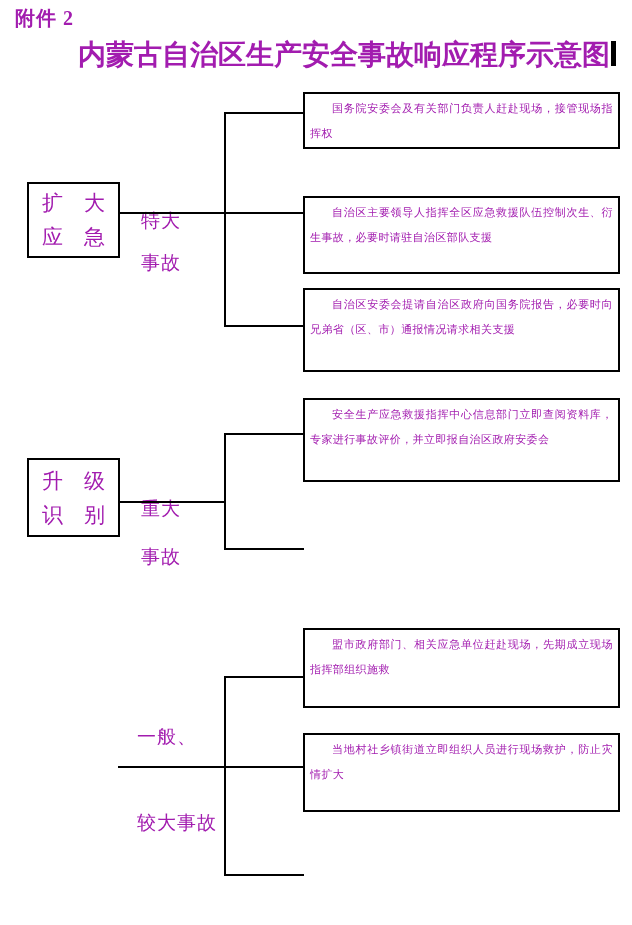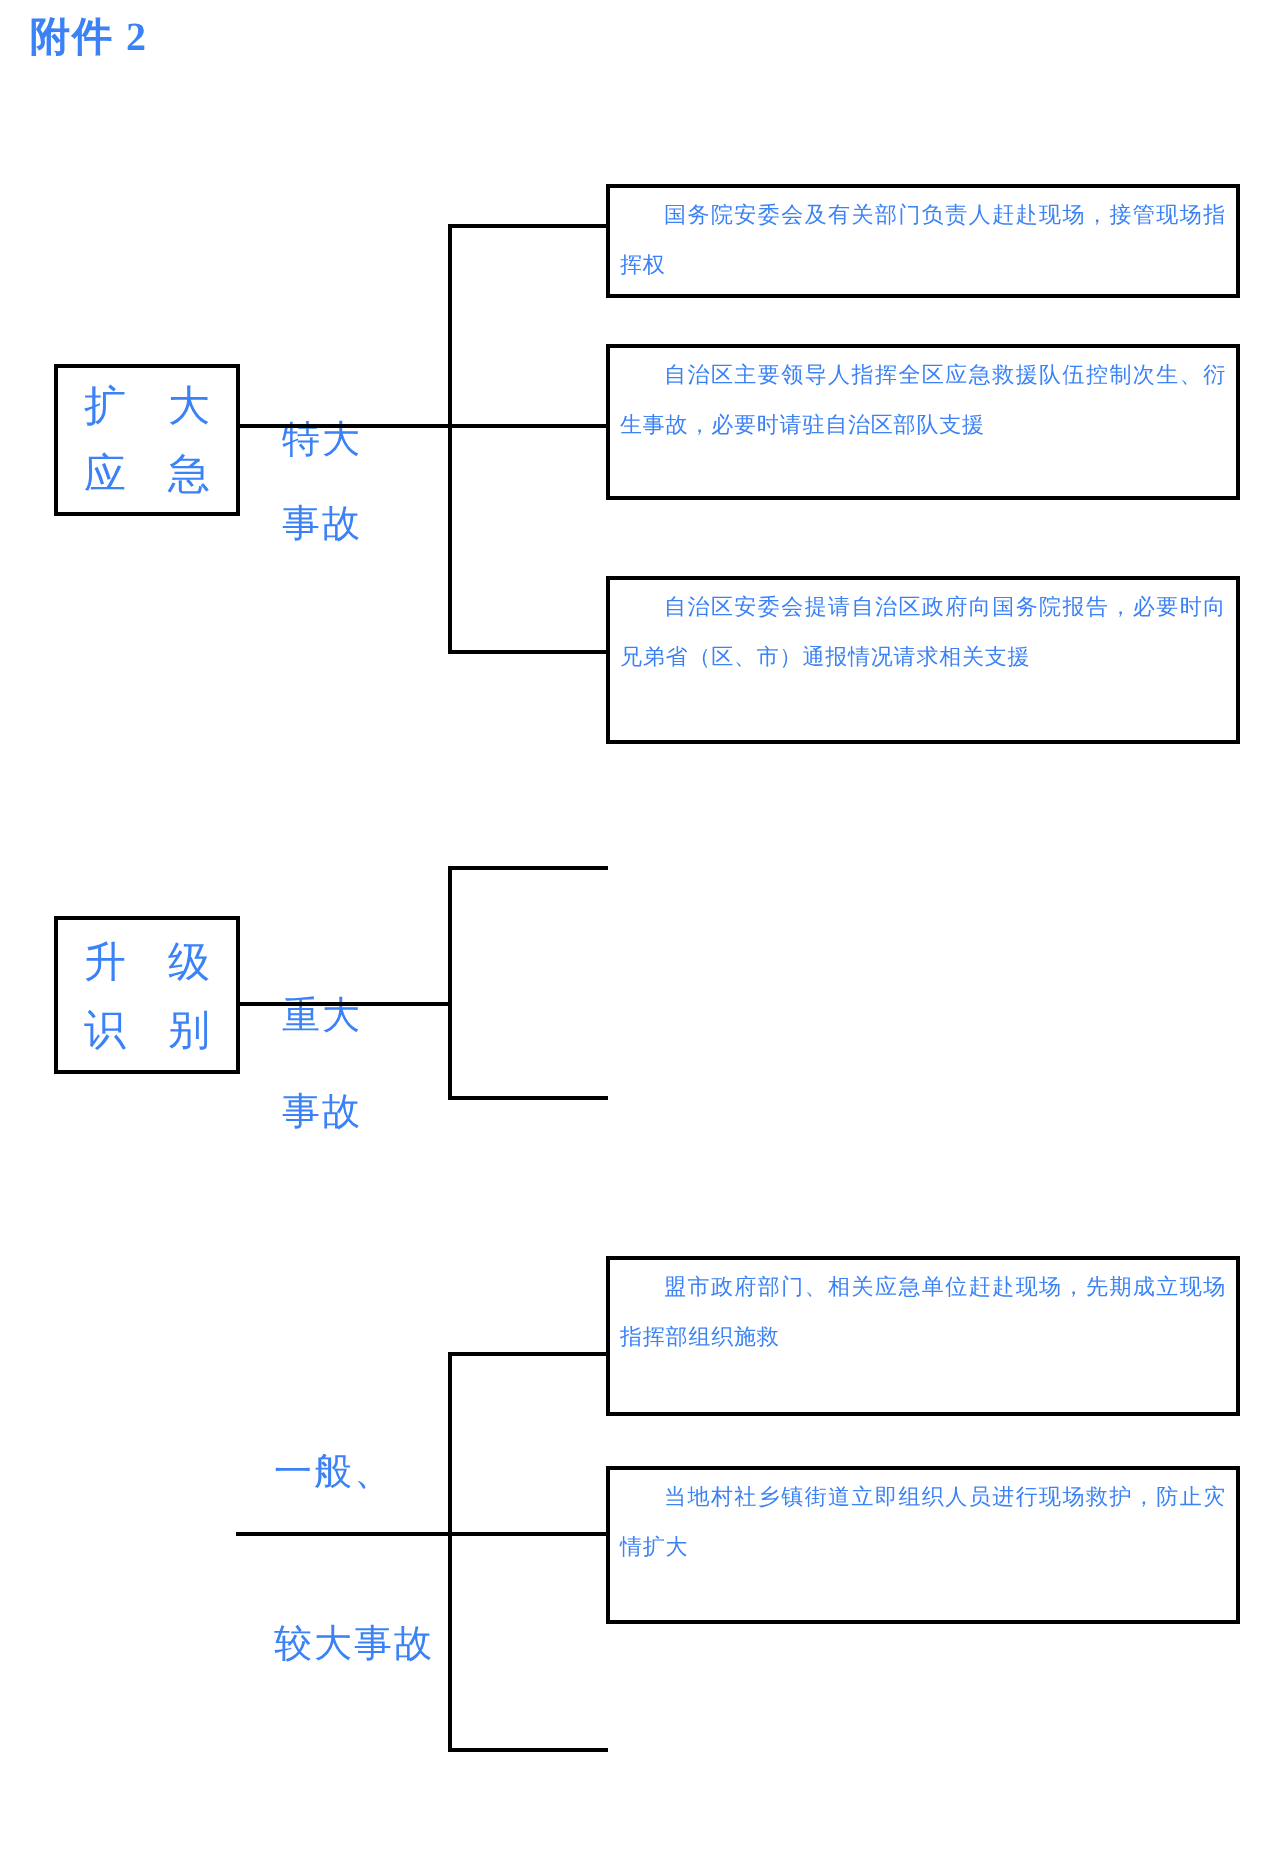--- a/index.html
+++ b/index.html
@@ -1,18 +1,18 @@
 <!DOCTYPE html>
 <html><head>
 <meta charset="utf-8">
 <style>
   html, body { margin:0; padding:0; background:#ffffff; }
   .canvas {
     position:relative; width:624px; height:925px; background:#ffffff;
-    color:#3b82f6; font-family:"Liberation Serif","DejaVu Serif",serif;
+    color:#a21caf; font-family:"Liberation Serif","DejaVu Serif",serif;
     overflow:hidden;
   }
   .attachment {
     position:absolute; left:15px; top:5px;
     font-size:20px; font-weight:bold; letter-spacing:1px; white-space:nowrap;
   }
   .doc-title {
     position:absolute; left:78px; top:36px;
     font-size:28px; font-weight:bold; white-space:nowrap;
   }
@@ -41,55 +41,61 @@
   }
   .hline { position:absolute; height:2px; background:#000; }
   .vline { position:absolute; width:2px; background:#000; }
 </style>
 </head>
 <body>
 
 <div class="canvas">
 
   <div class="attachment">附件 2</div>
+  <div class="doc-title">
+    <span>内蒙古自治区生产安全事故响应程序示意图</span><span class="cursor-bar"></span>
+  </div>
 
   <div class="stage-box" style="top:182px;height:76px">
     <div>扩　大</div>
     <div>应　急</div>
   </div>
   <div class="cond" style="left:141px;top:180px">特大</div>
   <div class="cond" style="left:141px;top:222px">事故</div>
 
   <div class="hline" style="left:118px;top:212px;width:186px"></div>
   <div class="vline" style="left:224px;top:112px;height:215px"></div>
   <div class="hline" style="left:224px;top:112px;width:80px"></div>
   <div class="hline" style="left:224px;top:325px;width:80px"></div>
 
   <div class="action-box" style="top:92px;height:57px">
     <p class="action-text">国务院安委会及有关部门负责人赶赴现场，接管现场指挥权</p>
   </div>
-  <div class="action-box" style="top:172px;height:78px">
+  <div class="action-box" style="top:196px;height:78px">
     <p class="action-text">自治区主要领导人指挥全区应急救援队伍控制次生、衍生事故，必要时请驻自治区部队支援</p>
   </div>
   <div class="action-box" style="top:288px;height:84px">
     <p class="action-text">自治区安委会提请自治区政府向国务院报告，必要时向兄弟省（区、市）通报情况请求相关支援</p>
   </div>
 
   <div class="stage-box" style="top:458px;height:79px">
     <div>升　级</div>
     <div>识　别</div>
   </div>
   <div class="cond" style="left:141px;top:468px">重大</div>
   <div class="cond" style="left:141px;top:516px">事故</div>
 
   <div class="hline" style="left:118px;top:501px;width:108px"></div>
   <div class="vline" style="left:224px;top:433px;height:117px"></div>
   <div class="hline" style="left:224px;top:433px;width:80px"></div>
   <div class="hline" style="left:224px;top:548px;width:80px"></div>
 
+  <div class="action-box" style="top:398px;height:84px">
+    <p class="action-text">安全生产应急救援指挥中心信息部门立即查阅资料库，专家进行事故评价，并立即报自治区政府安委会</p>
+  </div>
 
   <div class="cond" style="left:137px;top:696px">一般、</div>
   <div class="cond" style="left:137px;top:782px">较大事故</div>
 
   <div class="hline" style="left:118px;top:766px;width:186px"></div>
   <div class="vline" style="left:224px;top:676px;height:200px"></div>
   <div class="hline" style="left:224px;top:676px;width:80px"></div>
   <div class="hline" style="left:224px;top:874px;width:80px"></div>
 
   <div class="action-box" style="top:628px;height:80px">

